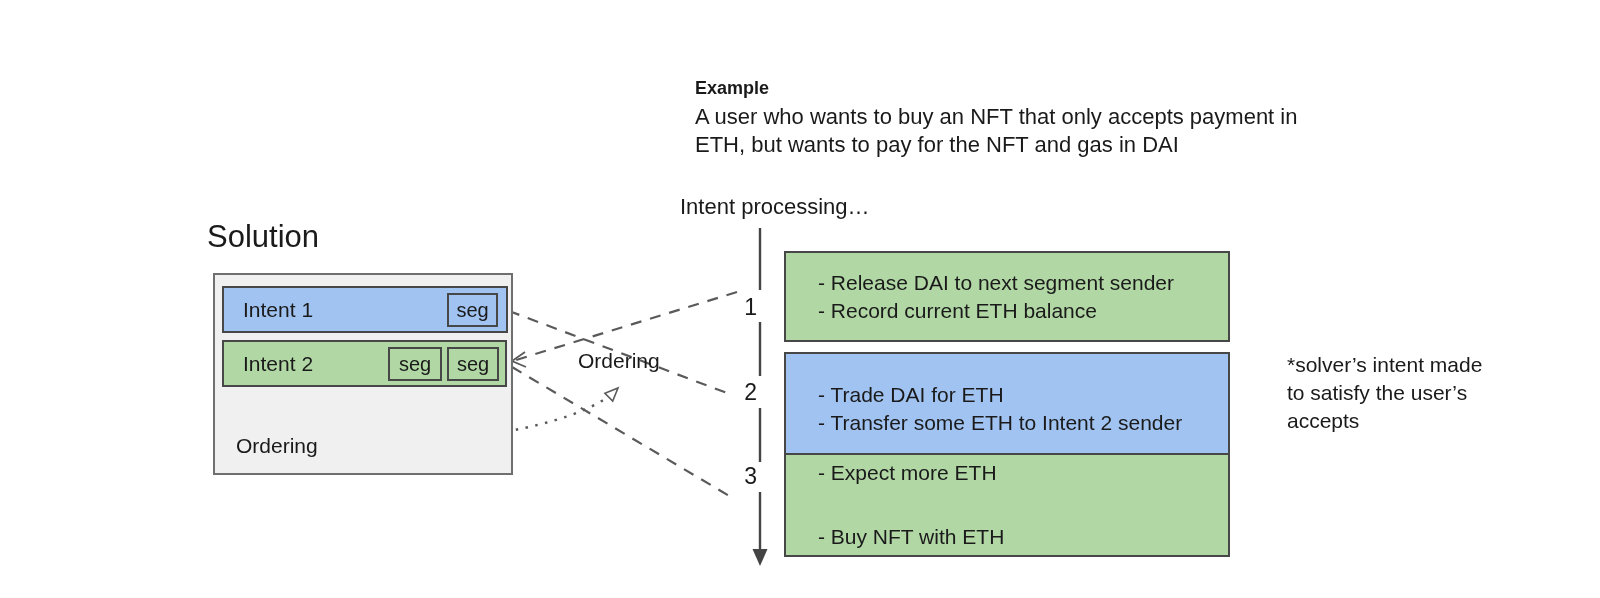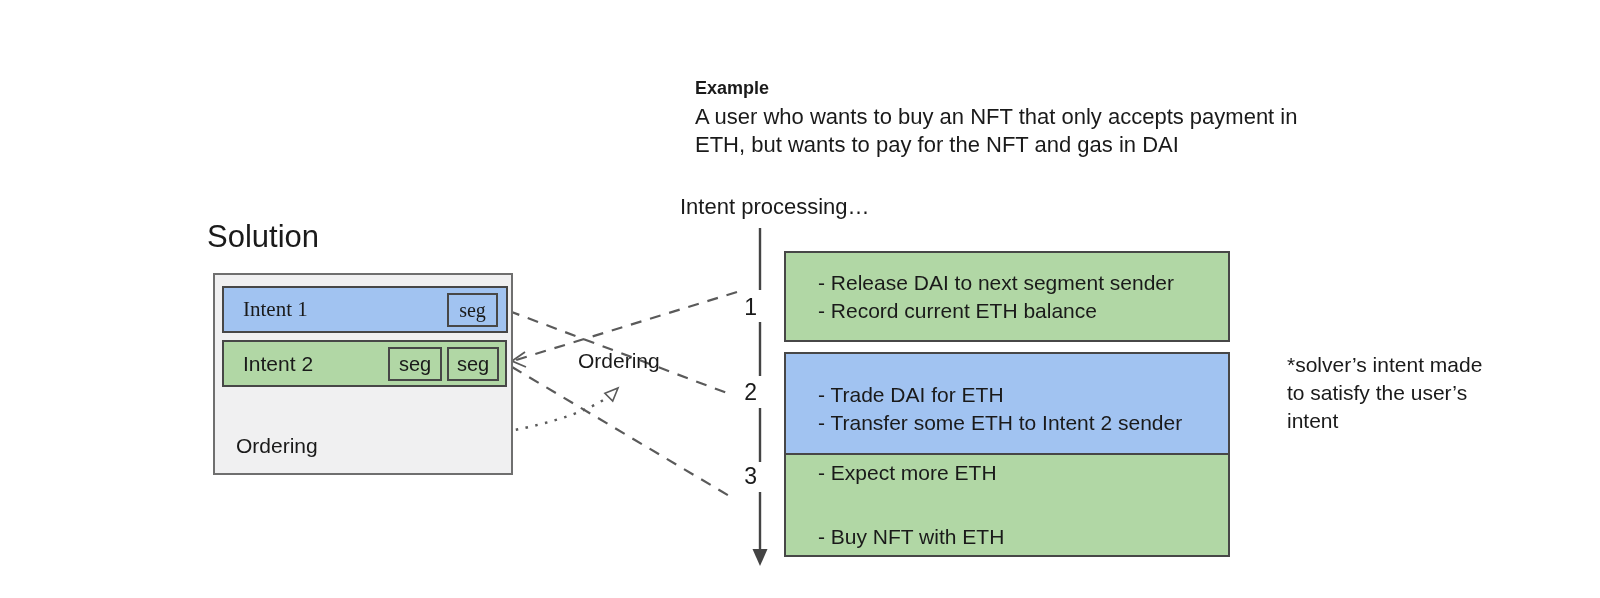--- a/index.html
+++ b/index.html
@@ -17,21 +17,21 @@
   
   .solution-title{font-size:31px;}
   .solution-box{
     width:300px;height:202px;background:#f0f0f1;
     border:2px solid #6f6f6f;box-sizing:border-box;z-index:2;
   }
   .intent-bar{
     position:absolute;height:47px;border:2px solid #474747;box-sizing:border-box;
     display:flex;align-items:center;font-size:21px;
   }
-  .intent-bar.blue{background:var(--blue,#a1c3f1);font-family:Liberation Serif, serif;}
+  .intent-bar.blue{background:var(--blue,#a1c3f1);}
   .intent-bar.green{background:var(--green,#b1d7a5);}
   .intent-label{padding-left:19px;}
   .seg-box{
     position:absolute;top:5px;height:34px;border:2px solid #474747;box-sizing:border-box;
     display:flex;align-items:center;justify-content:center;font-size:20px;
   }
   .ordering-side{font-size:21px;}
   
   .step-box{
     position:absolute;left:784px;width:446px;
@@ -95,21 +95,21 @@
     <div>- Transfer some ETH to Intent 2 sender</div>
   </div>
   <div class="step-box green" style="top:453px;height:104px;gap:36px;">
     <div>- Expect more ETH</div>
     <div>- Buy NFT with ETH</div>
   </div>
 
   <div class="abs annotation" style="left:1243px;top:351px;margin-left:44px;">
     <div>*solver’s intent made</div>
     <div>to satisfy the user’s</div>
-    <div>intent</div>
+    <div>accepts</div>
   </div>
 
   <svg class="overlay" width="1600" height="598" viewBox="0 0 1600 598">
 
     <g stroke="#444444" stroke-width="2.4">
       <line x1="760" y1="228" x2="760" y2="290"></line>
       <line x1="760" y1="322" x2="760" y2="376"></line>
       <line x1="760" y1="408" x2="760" y2="462"></line>
       <line x1="760" y1="492" x2="760" y2="551"></line>
     </g>

